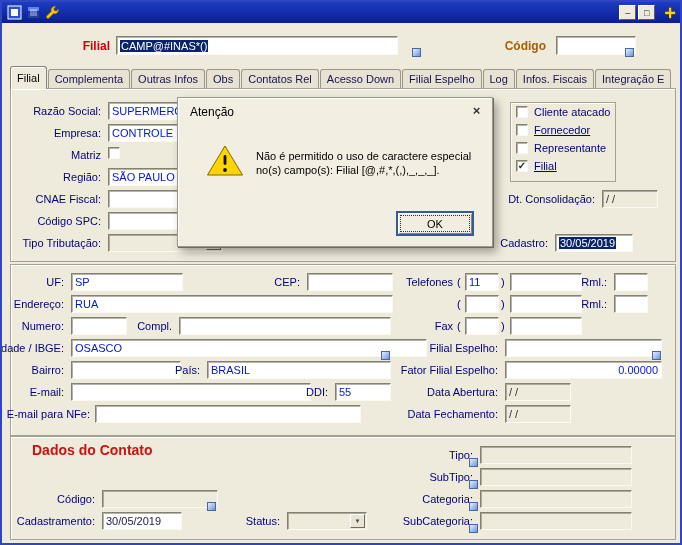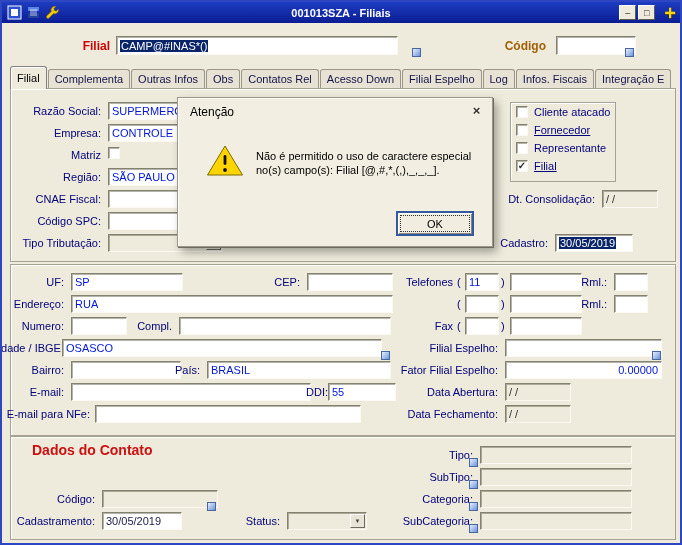--- a/index.html
+++ b/index.html
@@ -91,21 +91,20 @@
           <rect x="2" y="2" width="11" height="4" fill="#5b85e0"></rect>
           <rect x="2" y="8" width="11" height="5" fill="#23409c"></rect>
           <rect x="4" y="4" width="7" height="7" fill="#ffffff" opacity="0.35"></rect>
         </svg>
     </span>
     <span class="ticon">
       <svg width="15" height="15" viewBox="0 0 16 16">
           <path fill="#f6c800" stroke="#8a6d00" stroke-width="0.6" d="M14.2 4.2 A4 4 0 0 1 9 9.1 L4.3 13.8 A1.6 1.6 0 0 1 2 11.5 L6.7 6.8 A4 4 0 0 1 11.6 1.6 L9.5 3.7 L10 6 L12.3 6.5 Z"></path>
         </svg>
     </span>
-    <div class="title">001013SZA - Filiais</div>
     <div class="tbsp"></div>
     <div class="wbtn">–</div>
     <div class="wbtn">□</div>
     <div class="wplus">+</div>
   </div>
 
   <div class="lbl red" style="right:570px;top:37px">Filial</div>
   <div class="tb" style="left:114px;top:34px;width:282px;height:19px">
     <span class="sel">CAMP@#INAS*()</span>
   </div>
@@ -202,37 +201,37 @@
   <div class="tb" style="left:69px;top:315px;width:56px"></div>
   <div class="lbl" style="right:508px;top:318px">Compl.</div>
   <div class="tb" style="left:177px;top:315px;width:212px"></div>
   <div class="lbl" style="right:227px;top:318px">Fax</div>
   <span class="par" style="left:455px;top:318px">(</span>
   <div class="tb" style="left:463px;top:315px;width:34px"></div>
   <span class="par" style="left:499px;top:318px">)</span>
   <div class="tb" style="left:508px;top:315px;width:72px"></div>
 
   <div class="lbl" style="right:616px;top:340px">Cidade / IBGE:</div>
-  <div class="tb" style="left:60px;top:337px;width:320px">OSASCO</div>
+  <div class="tb" style="left:69px;top:337px;width:356px">OSASCO</div>
   <div class="lkp" style="left:379px;top:349px"></div>
   <div class="lbl" style="right:182px;top:340px">Filial Espelho:</div>
   <div class="tb" style="left:503px;top:337px;width:157px"></div>
   <div class="lkp" style="left:650px;top:349px"></div>
 
   <div class="lbl" style="right:616px;top:362px">Bairro:</div>
   <div class="tb" style="left:69px;top:359px;width:110px"></div>
   <div class="lbl" style="right:480px;top:362px">País:</div>
   <div class="tb" style="left:205px;top:359px;width:184px">BRASIL</div>
   <div class="lbl" style="right:182px;top:362px">Fator Filial Espelho:</div>
   <div class="tb right" style="left:503px;top:359px;width:157px">0.00000</div>
 
   <div class="lbl" style="right:616px;top:384px">E-mail:</div>
   <div class="tb" style="left:69px;top:381px;width:240px"></div>
   <div class="lbl" style="right:352px;top:384px">DDI:</div>
-  <div class="tb" style="left:326px;top:381px;width:68px">55</div>
+  <div class="tb" style="left:333px;top:381px;width:56px">55</div>
   <div class="lbl" style="right:182px;top:384px">Data Abertura:</div>
   <div class="tb dis" style="left:503px;top:381px;width:66px">/ /</div>
 
   <div class="lbl" style="right:590px;top:406px">E-mail para NFe:</div>
   <div class="tb" style="left:93px;top:403px;width:266px"></div>
   <div class="lbl" style="right:182px;top:406px">Data Fechamento:</div>
   <div class="tb dis" style="left:503px;top:403px;width:66px">/ /</div>
 
   <div class="gb" style="left:8px;top:434px;width:666px;height:104px"></div>
   <div class="red13" style="left:14px;top:440px">Dados do Contato</div>

